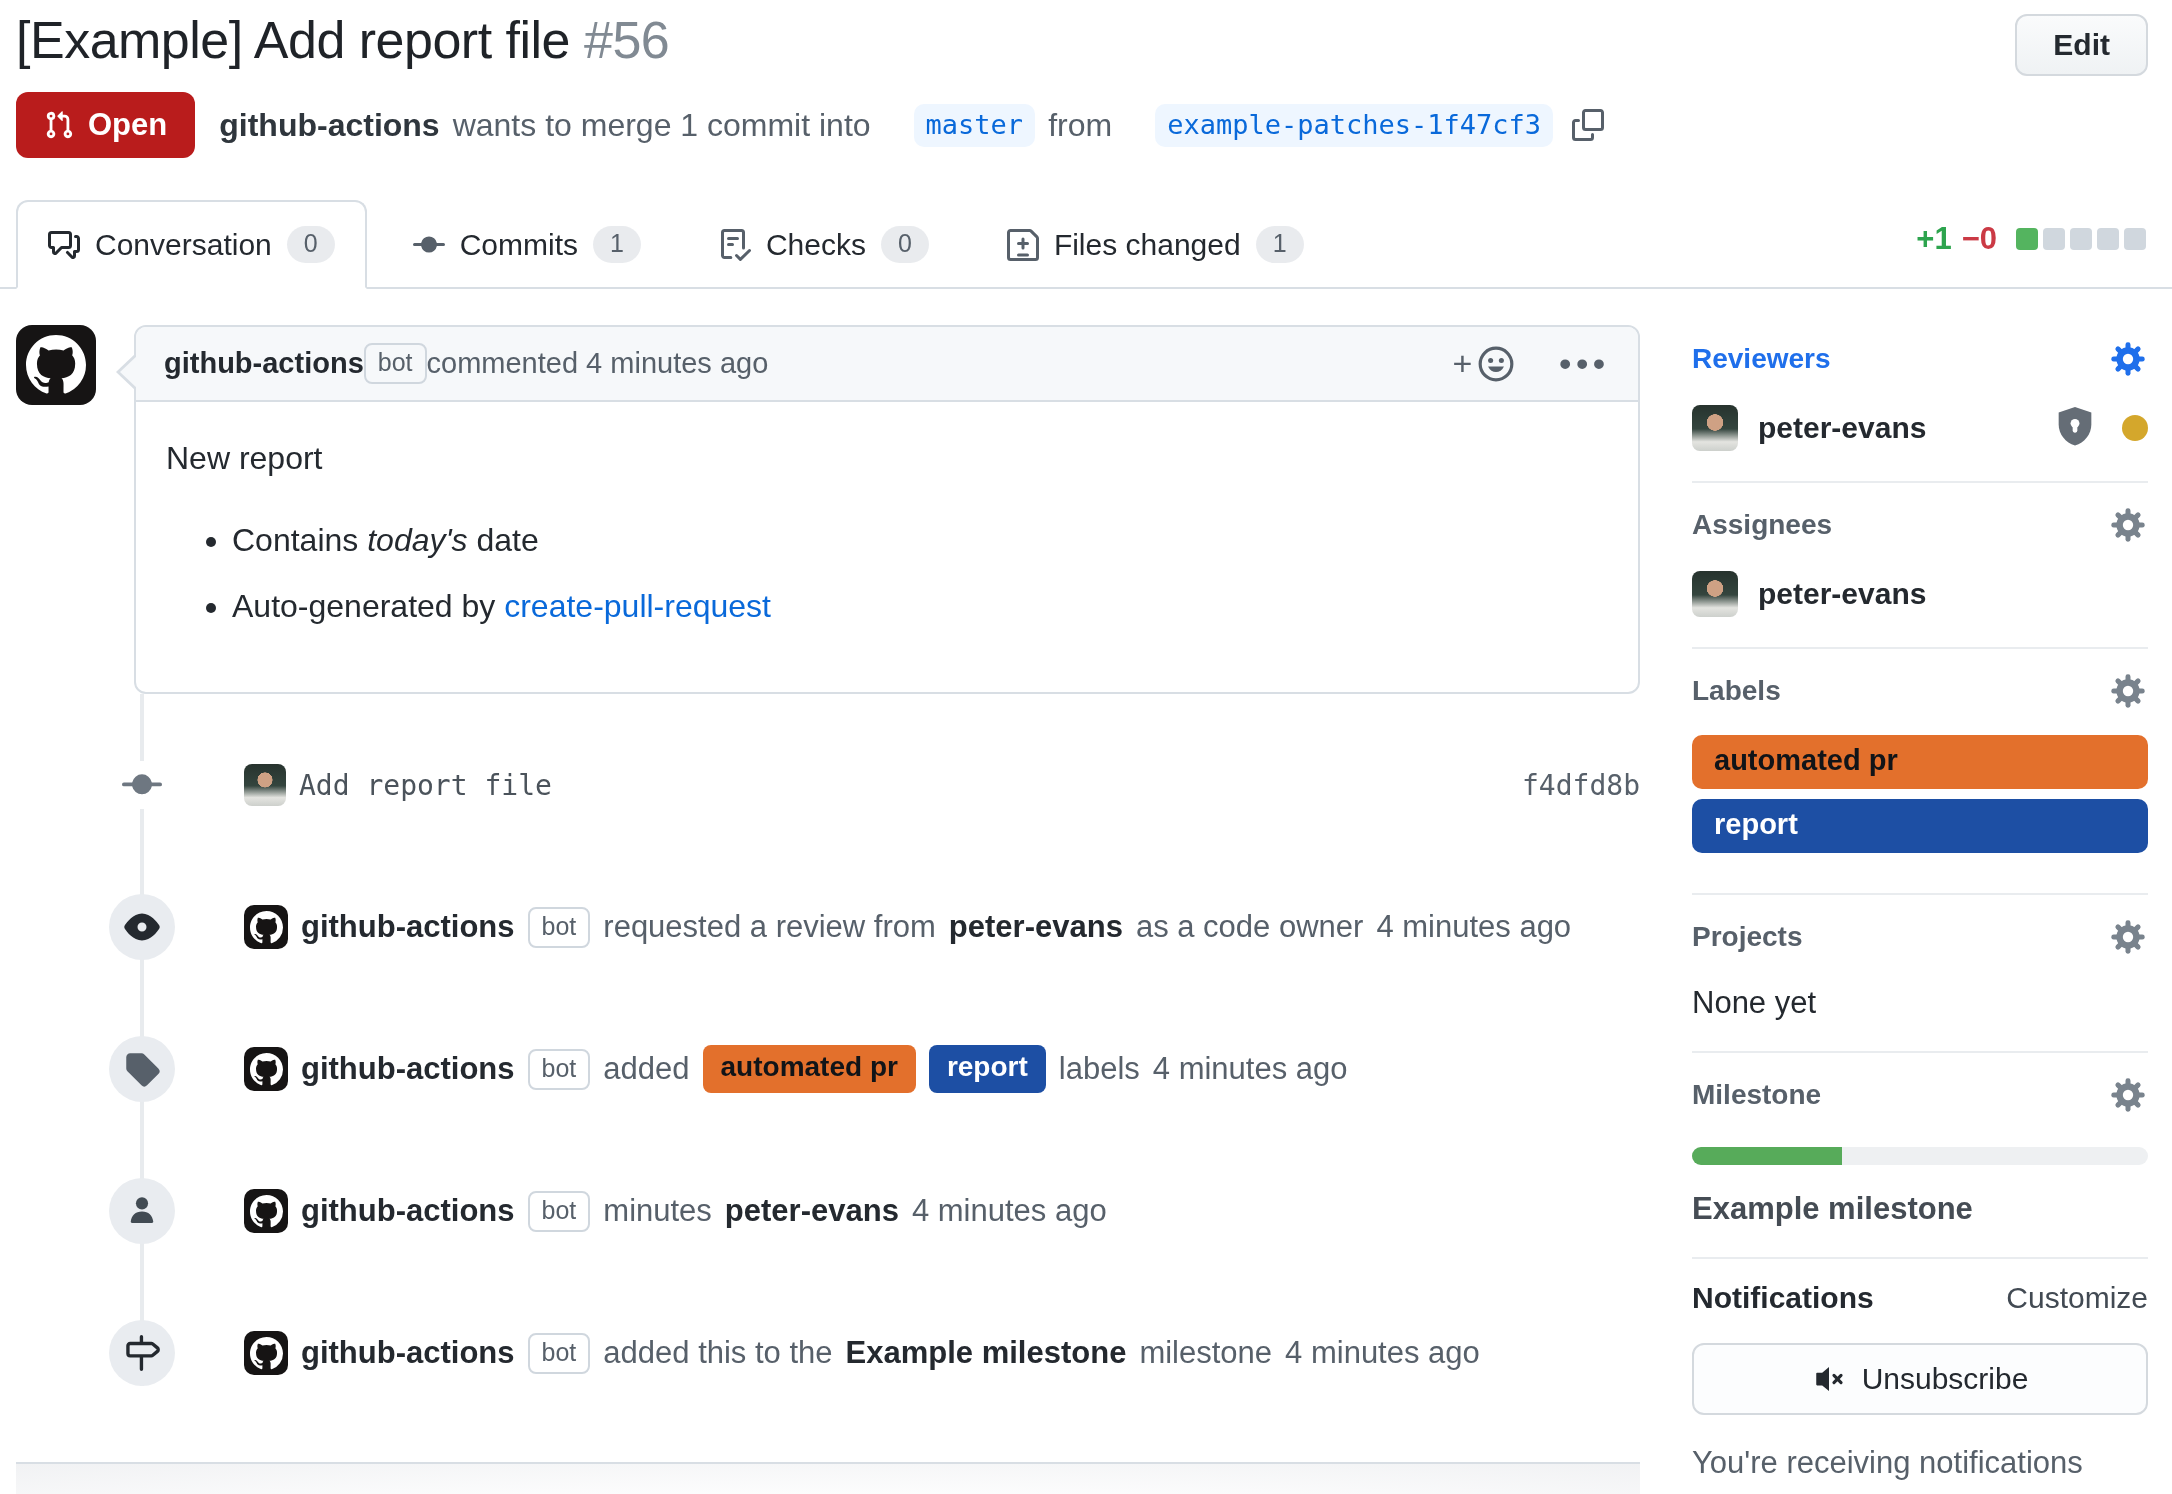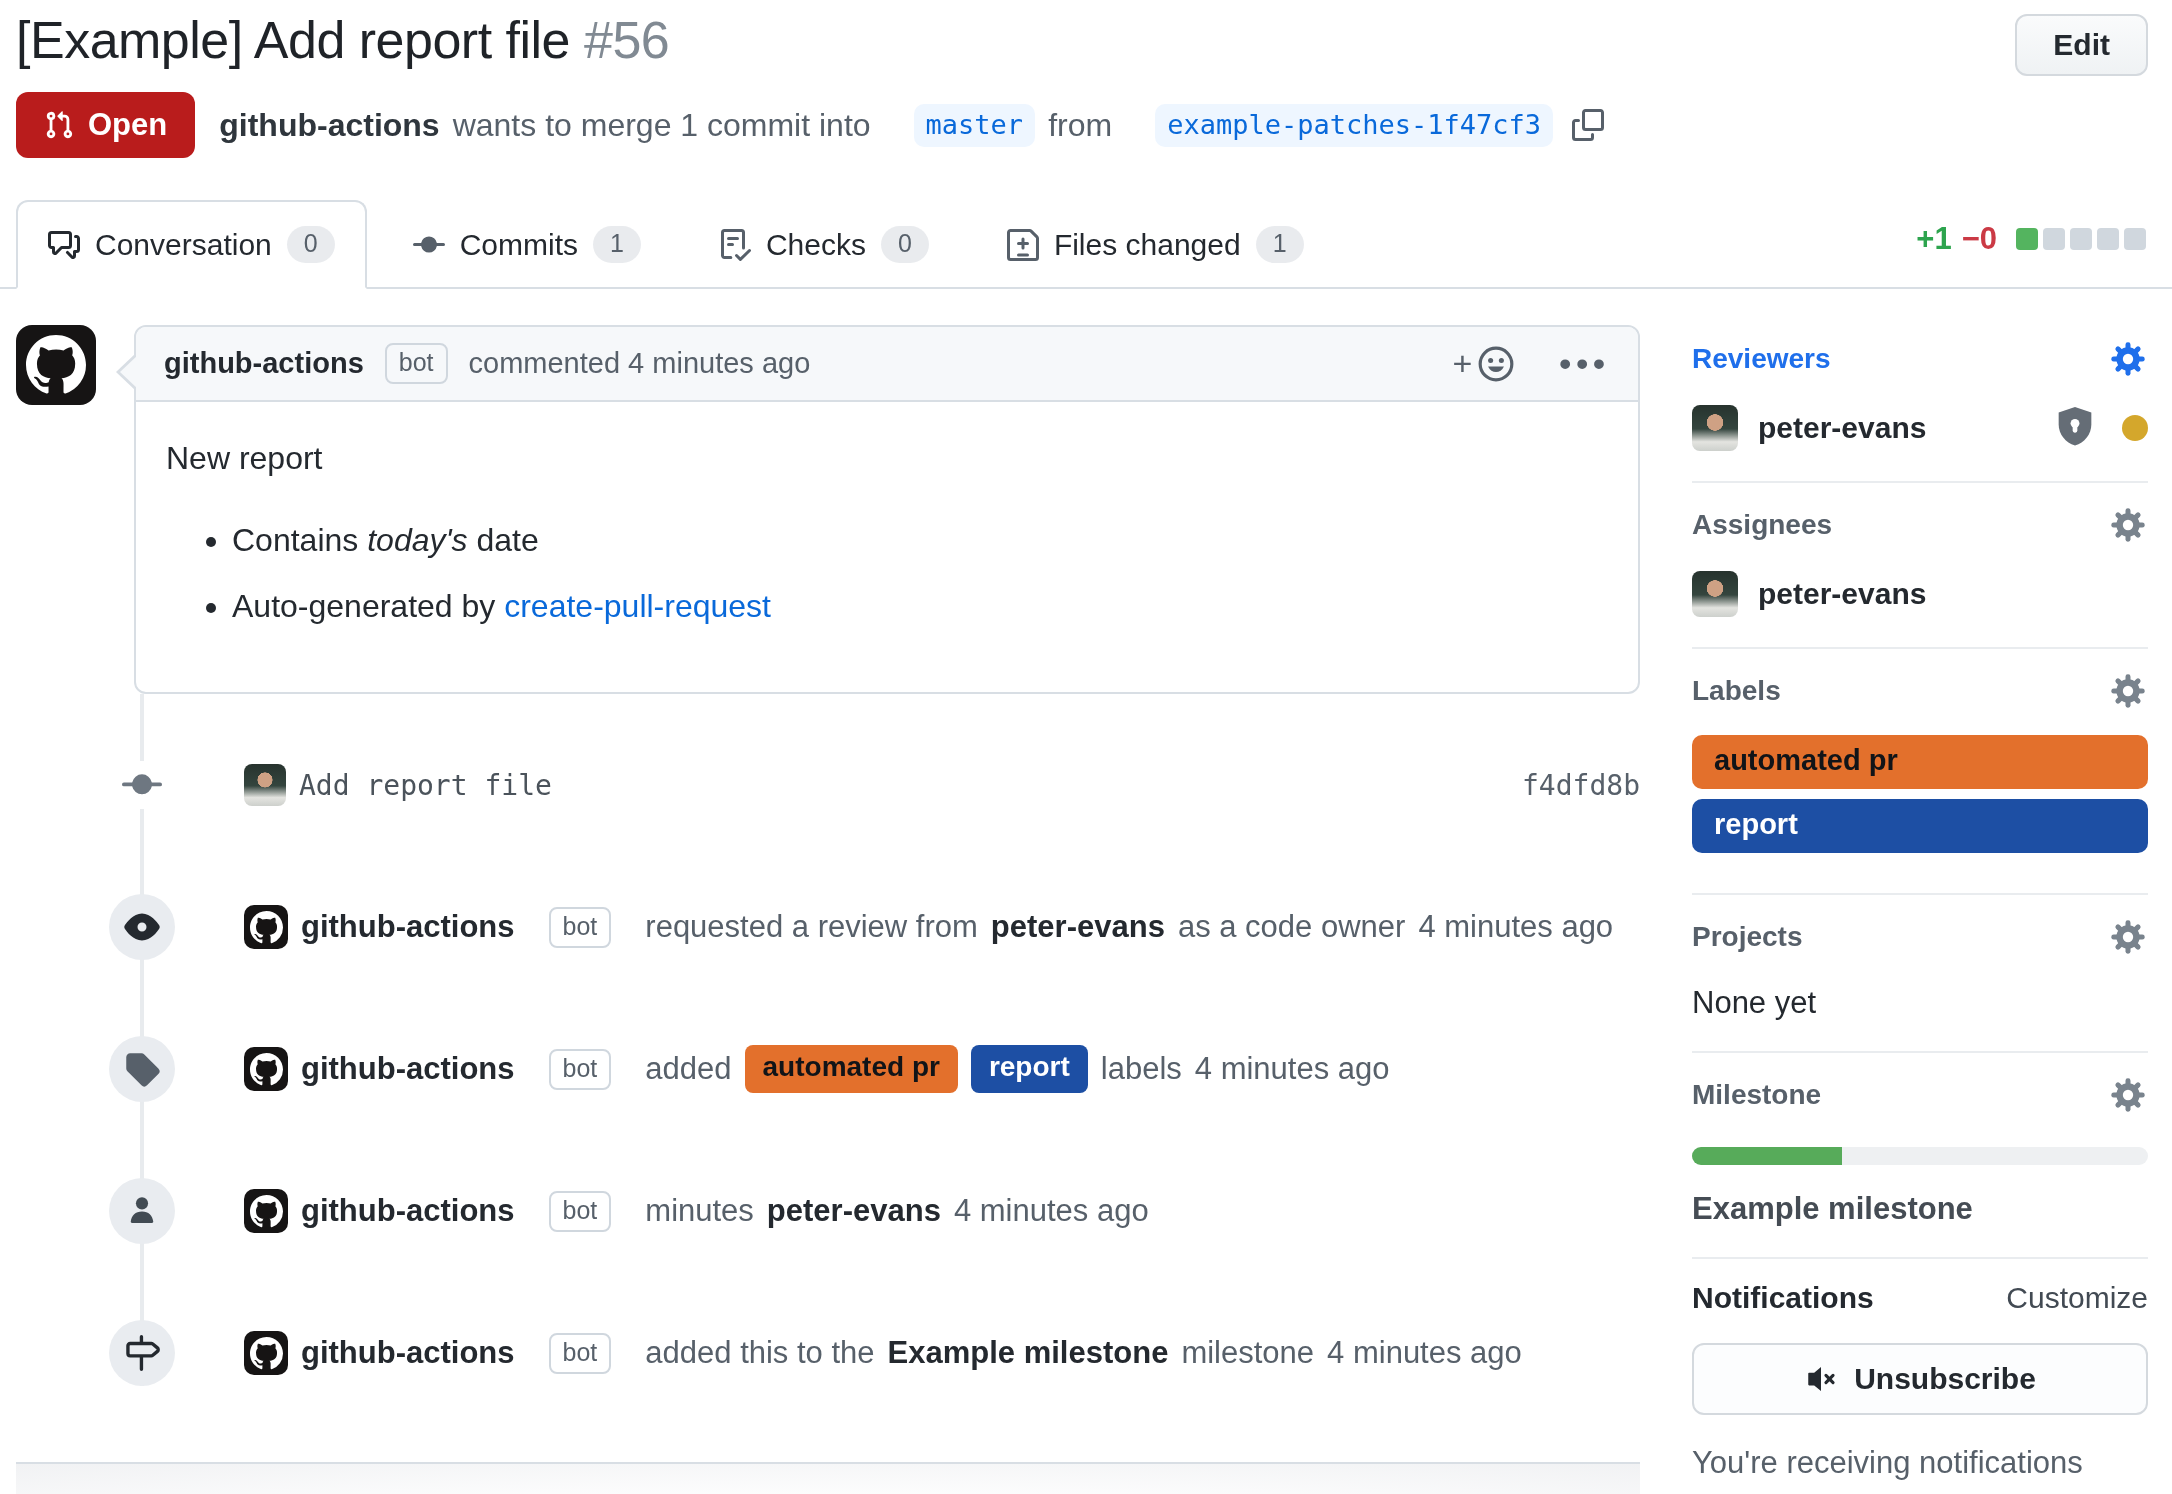--- a/index.html
+++ b/index.html
@@ -80,21 +80,21 @@
     content:""; position:absolute; top:28px; left:-16px;
     border:17px solid transparent; border-left:0; border-right:18px solid #f6f8fa;
   }
   .comment-head {
     display:flex; align-items:center; background:#f6f8fa; border-bottom:2px solid #d8dee4;
     border-radius:10px 10px 0 0; padding:16px 28px; font-size:29px; color:#57606a;
   }
   .comment-author { font-weight:700; color:#24292f; }
   .bot-badge {
     border:2px solid #d0d7de; border-radius:8px; padding:2px 12px 5px; font-size:25px;
-    color:#57606a; margin:0 21px; line-height:1.2; background:transparent;
+    color:#57606a; margin:0 0; line-height:1.2; background:transparent;
   }
   .head-actions { margin-left:auto; display:flex; align-items:center; gap:44px; color:#57606a; }
   .emoji-btn { display:flex; align-items:center; gap:5px; cursor:pointer; font-size:34px; color:#57606a; }
   .emoji-btn svg { width:38px; height:38px; }
   .kebab-btn { font-size:34px; letter-spacing:5px; color:#57606a; cursor:pointer; font-weight:700; }
   .comment-body { padding:32px 30px 44px; font-size:32px; line-height:1.5; color:#24292f; }
   .comment-body p { margin:0 0 34px; }
   .comment-body ul { margin:16px; padding-left:50px; }
   .comment-body li { margin-bottom:18px; }
   .link { color:#0969da; text-decoration:none; cursor:pointer; }
@@ -159,21 +159,21 @@
   .side-label { display:block; padding:9px 22px 12px; border-radius:10px; font-size:29px; font-weight:700; margin-bottom:10px; cursor:pointer; }
   .none-yet { margin-top:28px; font-size:31px; color:#24292f; }
   .progress-track { margin-top:32px; height:18px; border-radius:9px; background:#eef0f2; overflow:hidden; }
   .progress-fill { height:100%; background:#57ab5a; }
   .milestone-name { margin-top:26px; font-size:31px; font-weight:700; color:#454c54; cursor:pointer; }
   .notif-head { display:flex; align-items:center; justify-content:space-between; font-size:30px; }
   .notif-title { font-weight:700; color:#24292f; }
   .customize-link { color:#424a53; cursor:pointer; font-weight:400; }
   .unsub-btn {
     margin-top:28px; width:100%; display:flex; align-items:center; justify-content:center; gap:16px;
-    border:2px solid #d4d9de; border-radius:12px; background:#fcfdfe; font-size:30px; font-weight:700;
+    border:2px solid #d4d9de; border-radius:12px; background:#fcfdfe; font-size:30px; font-weight:400;
     padding:17px 0; color:#24292f; cursor:pointer;
   }
   .unsub-btn svg { width:34px; height:34px; }
   .notif-note { margin-top:26px; font-size:31px; color:#57606a; line-height:1.45; }
 </style>
 </head>
 <body>
 
 <svg width="0" height="0" style="position:absolute" aria-hidden="true">
   <defs>

